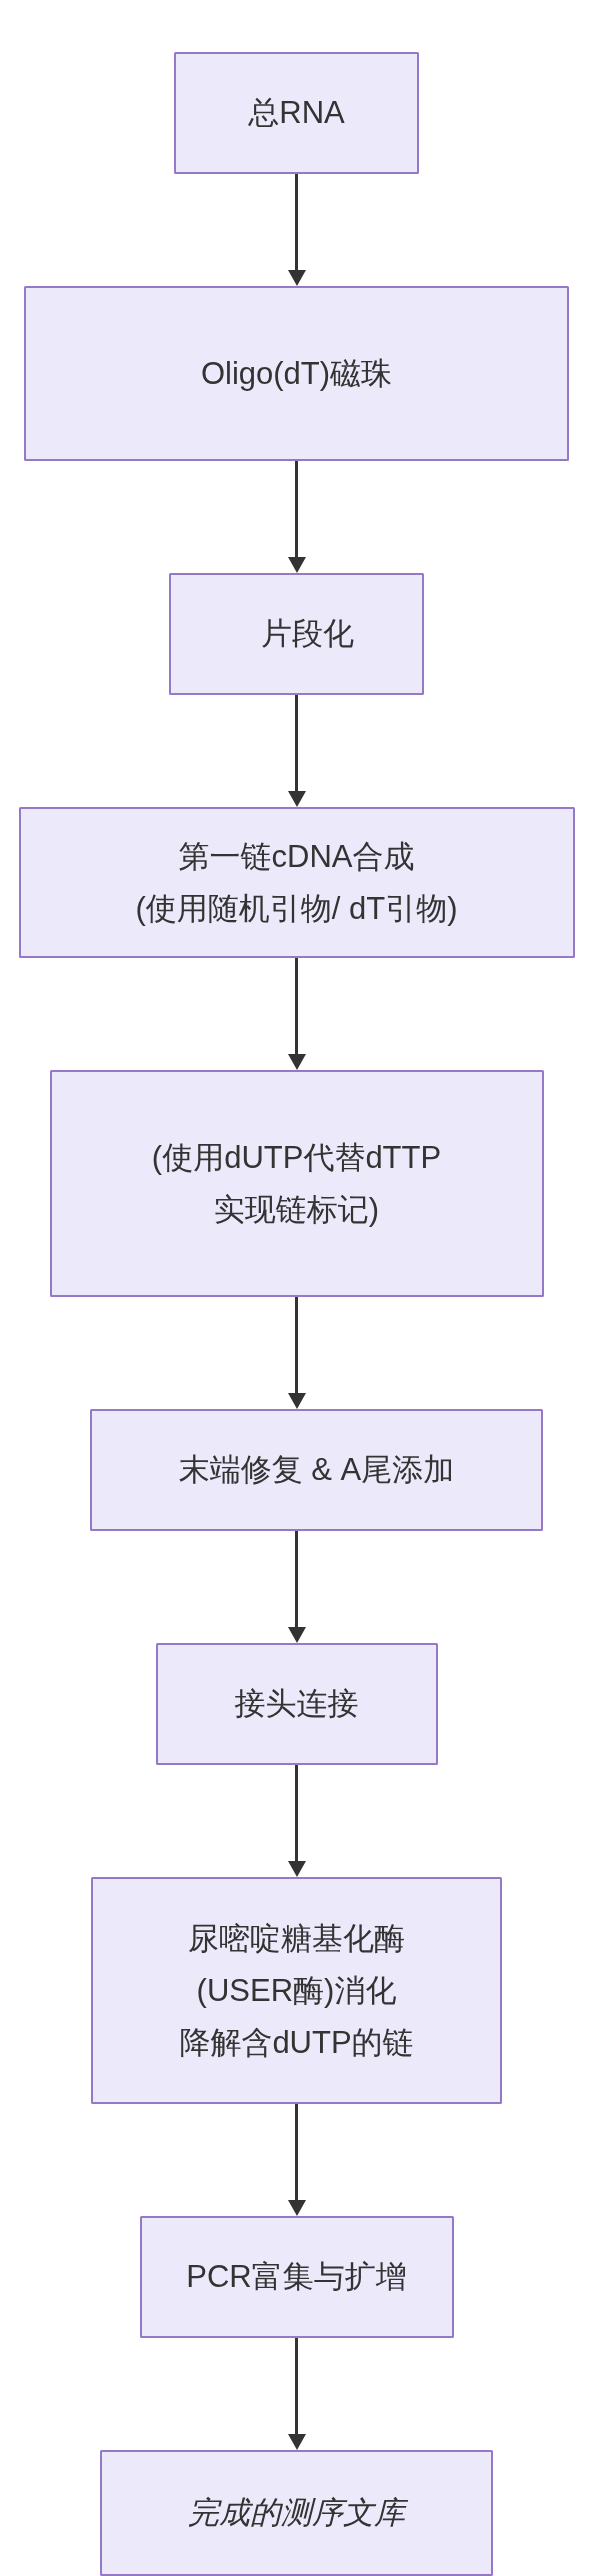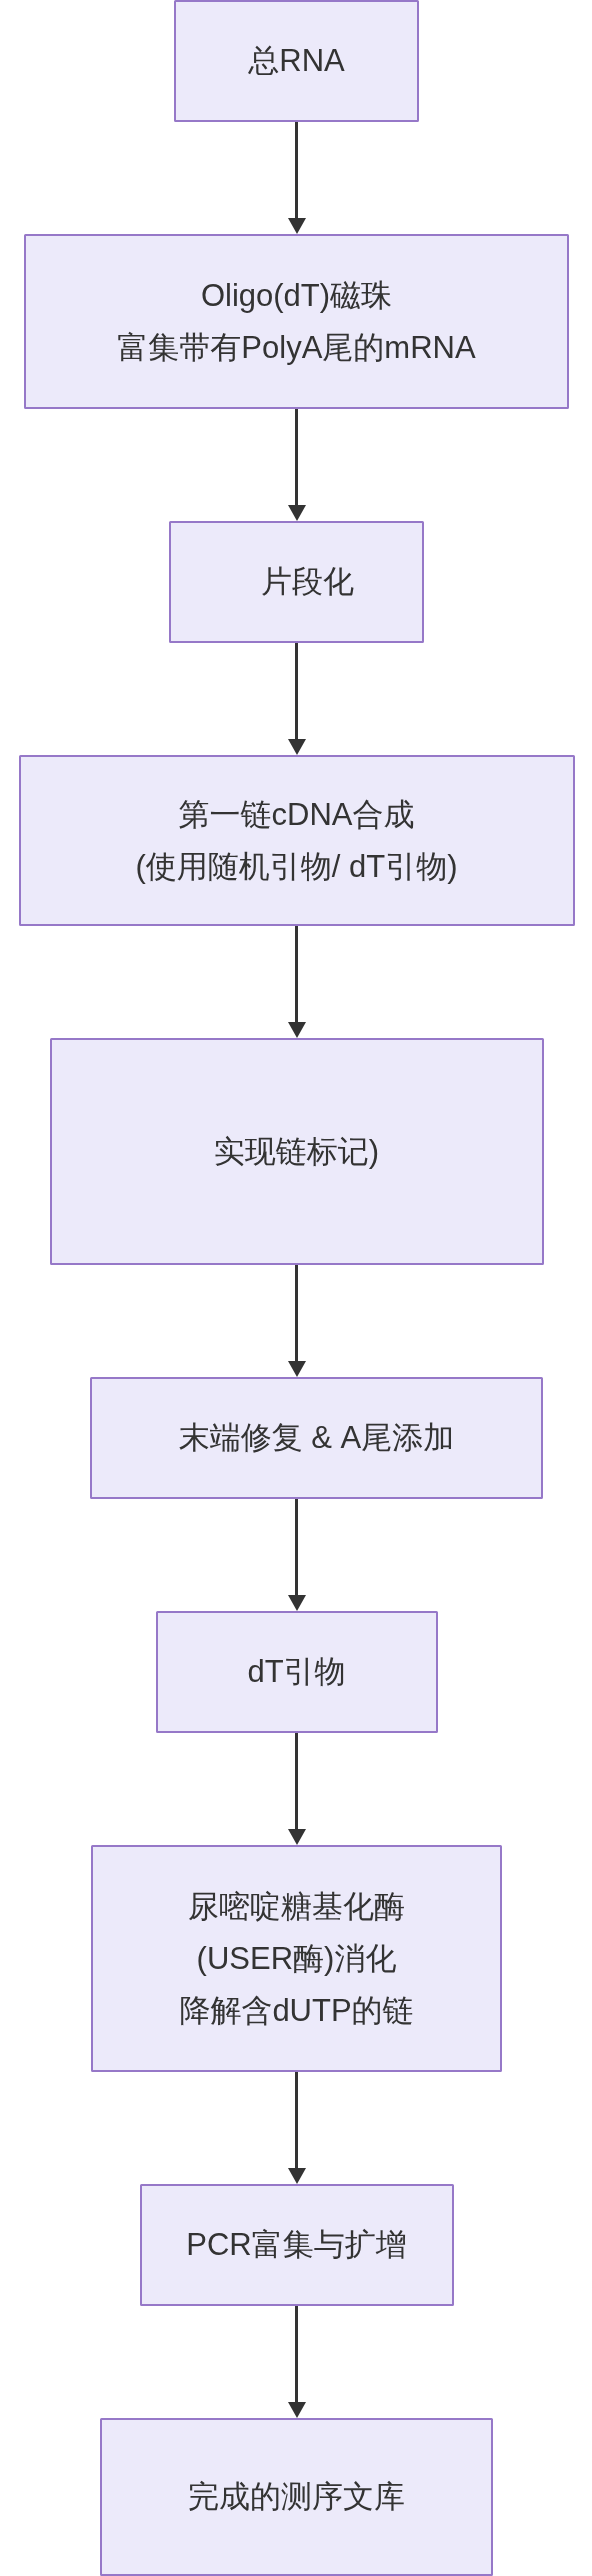--- a/index.html
+++ b/index.html
@@ -38,27 +38,27 @@
     flex-direction: column;
     justify-content: center;
     align-items: center;
     text-align: center;
   }
   .node .line { white-space: nowrap; }
   
   .n1  { width: 245px; height: 122px; }
   .n2  { width: 545px; height: 175px; }
   .n3  { width: 255px; height: 122px; padding-left: 22px; }
-  .n4  { width: 556px; height: 171px; }
+  .n4  { width: 556px; height: 151px; }
   .n5  { width: 494px; height: 227px; }
   .n6  { width: 453px; height: 122px; margin-left: 40px; }
   .n7  { width: 282px; height: 122px; }
   .n8  { width: 411px; height: 227px; }
   .n9  { width: 314px; height: 122px; }
-  .n10 { width: 393px; height: 158px; }
+  .n10 { width: 393px; height: 126px; font-style: italic; }
   .arrow {
     flex-shrink: 0;
     height: 112px;
     display: flex;
     flex-direction: column;
     align-items: center;
   }
   .arrow .stem {
     width: 2.2px;
     flex: 1;
@@ -81,21 +81,20 @@
     <div class="line">总RNA</div>
   </div>
 
   <div class="arrow">
     <div class="stem"></div>
     <div class="head"></div>
   </div>
 
   <div class="node n2">
     <div class="line">Oligo(dT)磁珠</div>
-    <div class="line">富集带有PolyA尾的mRNA</div>
   </div>
 
   <div class="arrow">
     <div class="stem"></div>
     <div class="head"></div>
   </div>
 
   <div class="node n3">
     <div class="line">片段化</div>
   </div>
@@ -109,39 +108,40 @@
     <div class="line">第一链cDNA合成</div>
     <div class="line">(使用随机引物/ dT引物)</div>
   </div>
 
   <div class="arrow">
     <div class="stem"></div>
     <div class="head"></div>
   </div>
 
   <div class="node n5">
+    <div class="line">(使用dUTP代替dTTP</div>
     <div class="line">实现链标记)</div>
   </div>
 
   <div class="arrow">
     <div class="stem"></div>
     <div class="head"></div>
   </div>
 
   <div class="node n6">
     <div class="line">末端修复 &amp; A尾添加</div>
   </div>
 
   <div class="arrow">
     <div class="stem"></div>
     <div class="head"></div>
   </div>
 
   <div class="node n7">
-    <div class="line">dT引物</div>
+    <div class="line">接头连接</div>
   </div>
 
   <div class="arrow">
     <div class="stem"></div>
     <div class="head"></div>
   </div>
 
   <div class="node n8">
     <div class="line">尿嘧啶糖基化酶</div>
     <div class="line">(USER酶)消化</div>

